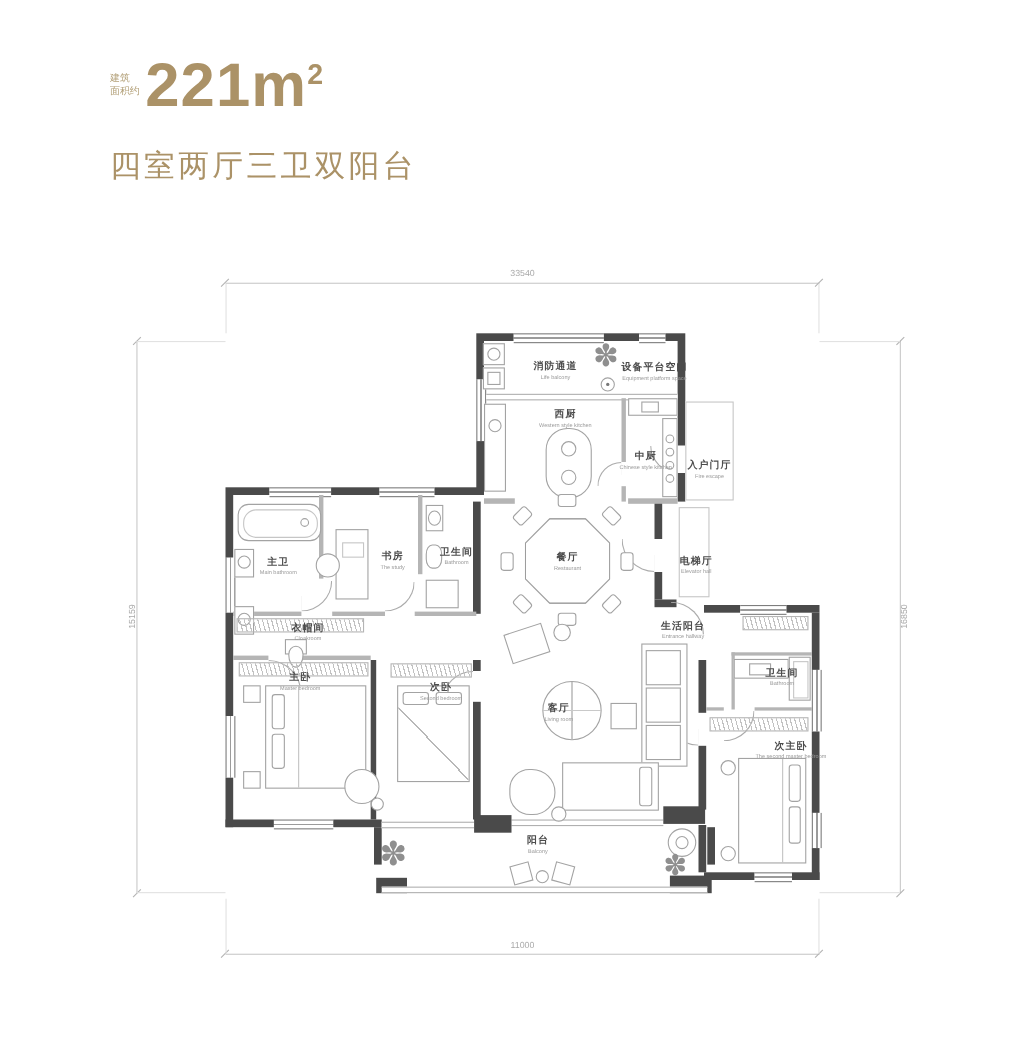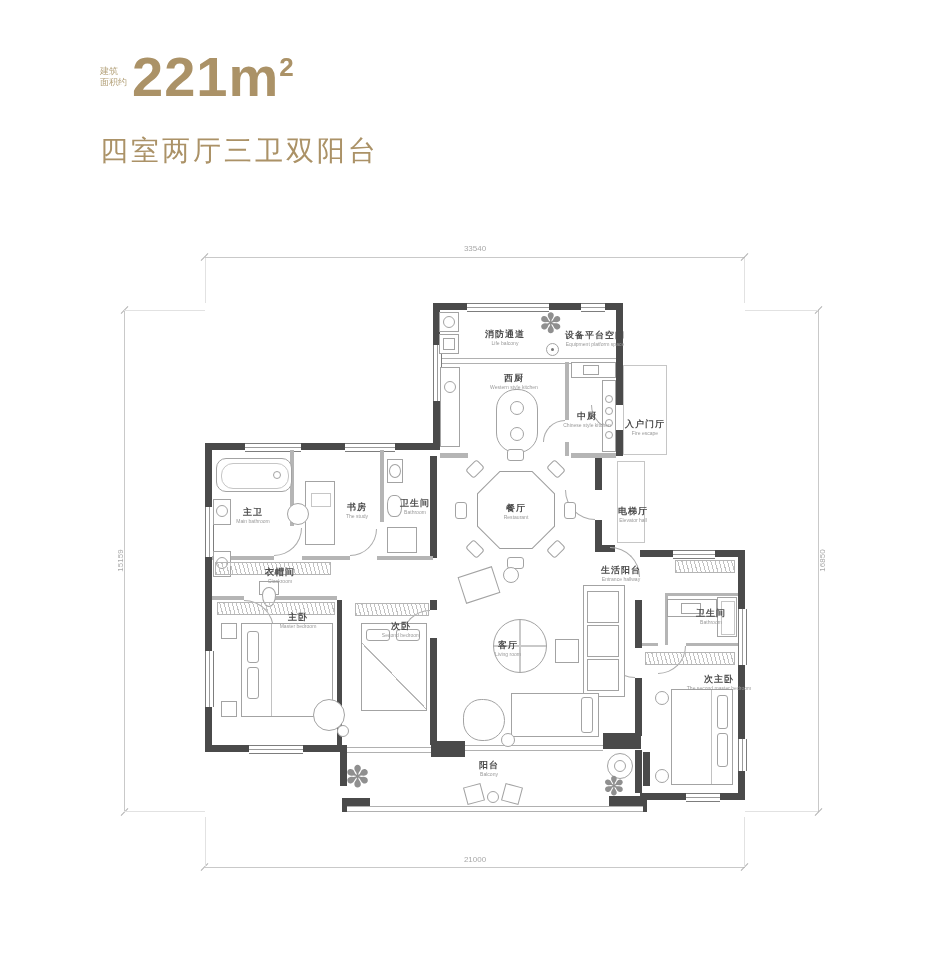--- a/index.html
+++ b/index.html
@@ -64,21 +64,21 @@
 <div class="tick" style="left:744px;top:252px"></div>
 <div class="ext" style="left:205px;top:258px;width:1px;height:45px"></div>
 <div class="ext" style="left:744px;top:258px;width:1px;height:45px"></div>
 <div class="dimtxt" style="left:205px;top:244px;width:540px">33540</div>
 
 <div class="dimline" style="left:205px;top:867px;width:540px;height:1px"></div>
 <div class="tick" style="left:204px;top:862px"></div>
 <div class="tick" style="left:744px;top:862px"></div>
 <div class="ext" style="left:205px;top:817px;width:1px;height:50px"></div>
 <div class="ext" style="left:744px;top:817px;width:1px;height:50px"></div>
-<div class="dimtxt" style="left:205px;top:855px;width:540px">21000</div>
+<div class="dimtxt" style="left:205px;top:855px;width:540px">11000</div>
 
 <div class="dimline" style="left:124px;top:310px;width:1px;height:502px"></div>
 <div class="tick" style="left:124px;top:305px"></div>
 <div class="tick" style="left:124px;top:807px"></div>
 <div class="ext" style="left:124px;top:310px;width:81px;height:1px"></div>
 <div class="ext" style="left:124px;top:811px;width:81px;height:1px"></div>
 <div class="dimtxt v" style="left:95px;top:556px;width:50px">15159</div>
 
 <div class="dimline" style="left:818px;top:310px;width:1px;height:502px"></div>
 <div class="tick" style="left:818px;top:305px"></div>
@@ -297,20 +297,20 @@
   <div class="rlabel" style="left:309px;top:76px"><span class="cn">西厨</span><span class="en">Western style kitchen</span></div>
   <div class="rlabel" style="left:382px;top:114px"><span class="cn">中厨</span><span class="en">Chinese style kitchen</span></div>
   <div class="rlabel" style="left:440px;top:122px"><span class="cn">入户门厅</span><span class="en">Fire escape</span></div>
   <div class="rlabel" style="left:311px;top:206px"><span class="cn">餐厅</span><span class="en">Restaurant</span></div>
   <div class="rlabel" style="left:428px;top:209px"><span class="cn">电梯厅</span><span class="en">Elevator hall</span></div>
   <div class="rlabel" style="left:416px;top:268px"><span class="cn">生活阳台</span><span class="en">Entrance hallway</span></div>
   <div class="rlabel" style="left:48px;top:210px"><span class="cn">主卫</span><span class="en">Main bathroom</span></div>
   <div class="rlabel" style="left:152px;top:205px"><span class="cn">书房</span><span class="en">The study</span></div>
   <div class="rlabel" style="left:210px;top:201px"><span class="cn">卫生间</span><span class="en">Bathroom</span></div>
   <div class="rlabel" style="left:75px;top:270px"><span class="cn">衣帽间</span><span class="en">Cloakroom</span></div>
-  <div class="rlabel" style="left:93px;top:315px"><span class="cn">主卧</span><span class="en">Master bedroom</span></div>
+  <div class="rlabel" style="left:68px;top:315px"><span class="cn">主卧</span><span class="en">Master bedroom</span></div>
   <div class="rlabel" style="left:196px;top:324px"><span class="cn">次卧</span><span class="en">Second bedroom</span></div>
   <div class="rlabel" style="left:303px;top:343px"><span class="cn">客厅</span><span class="en">Living room</span></div>
   <div class="rlabel" style="left:506px;top:311px"><span class="cn">卫生间</span><span class="en">Bathroom</span></div>
   <div class="rlabel" style="left:514px;top:377px"><span class="cn">次主卧</span><span class="en">The second master bedroom</span></div>
   <div class="rlabel" style="left:284px;top:463px"><span class="cn">阳台</span><span class="en">Balcony</span></div>
 
 </div>
 
 </body></html>

